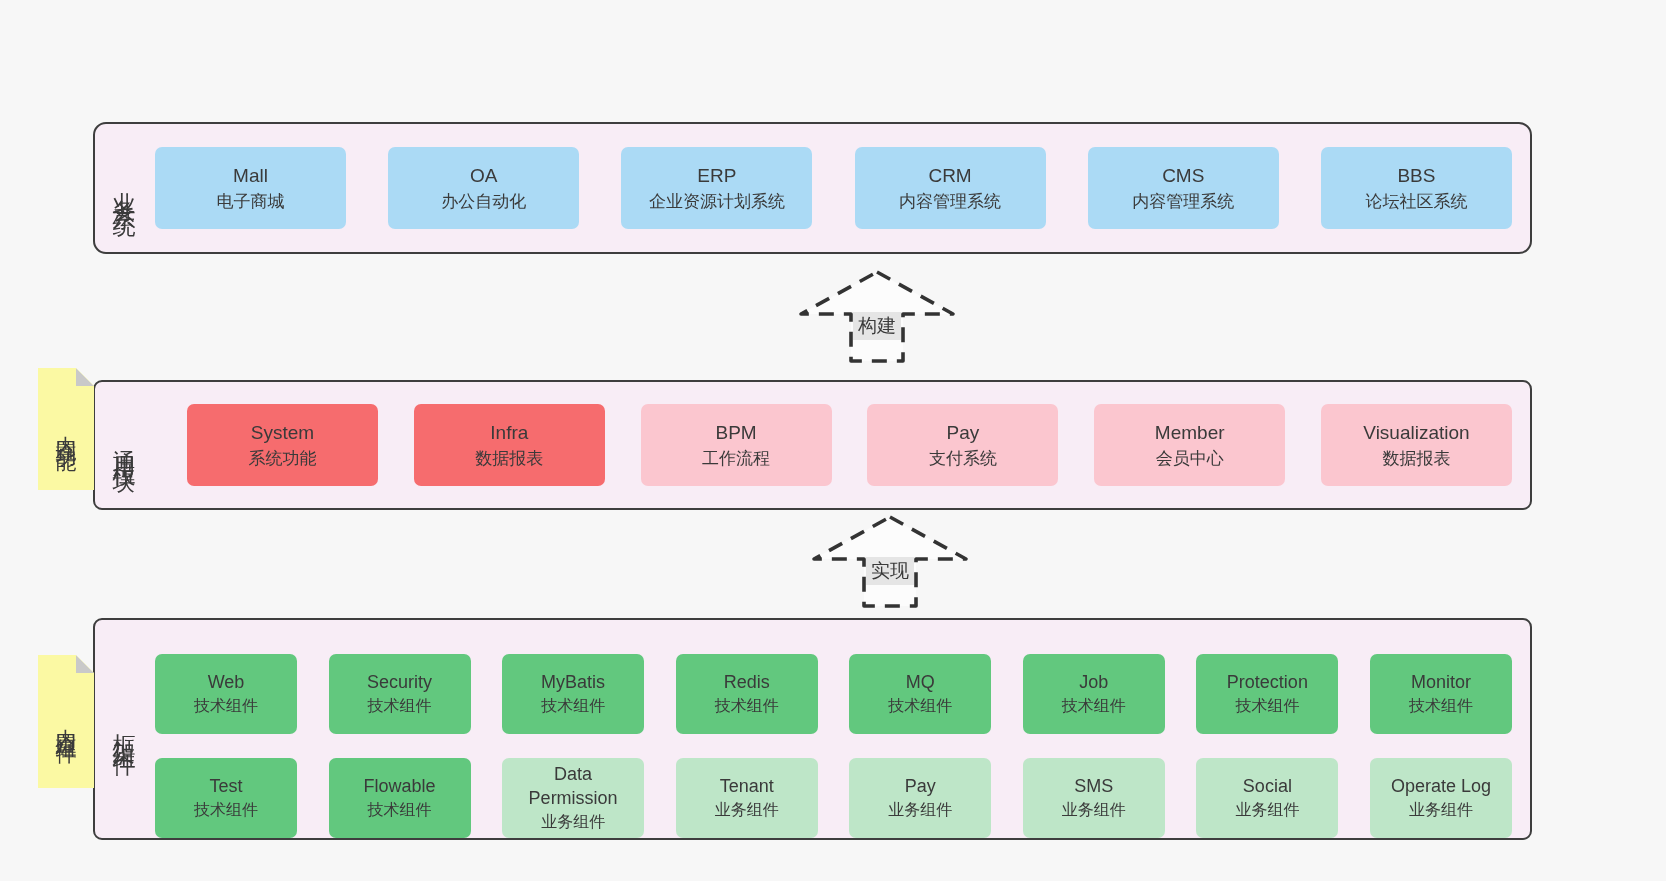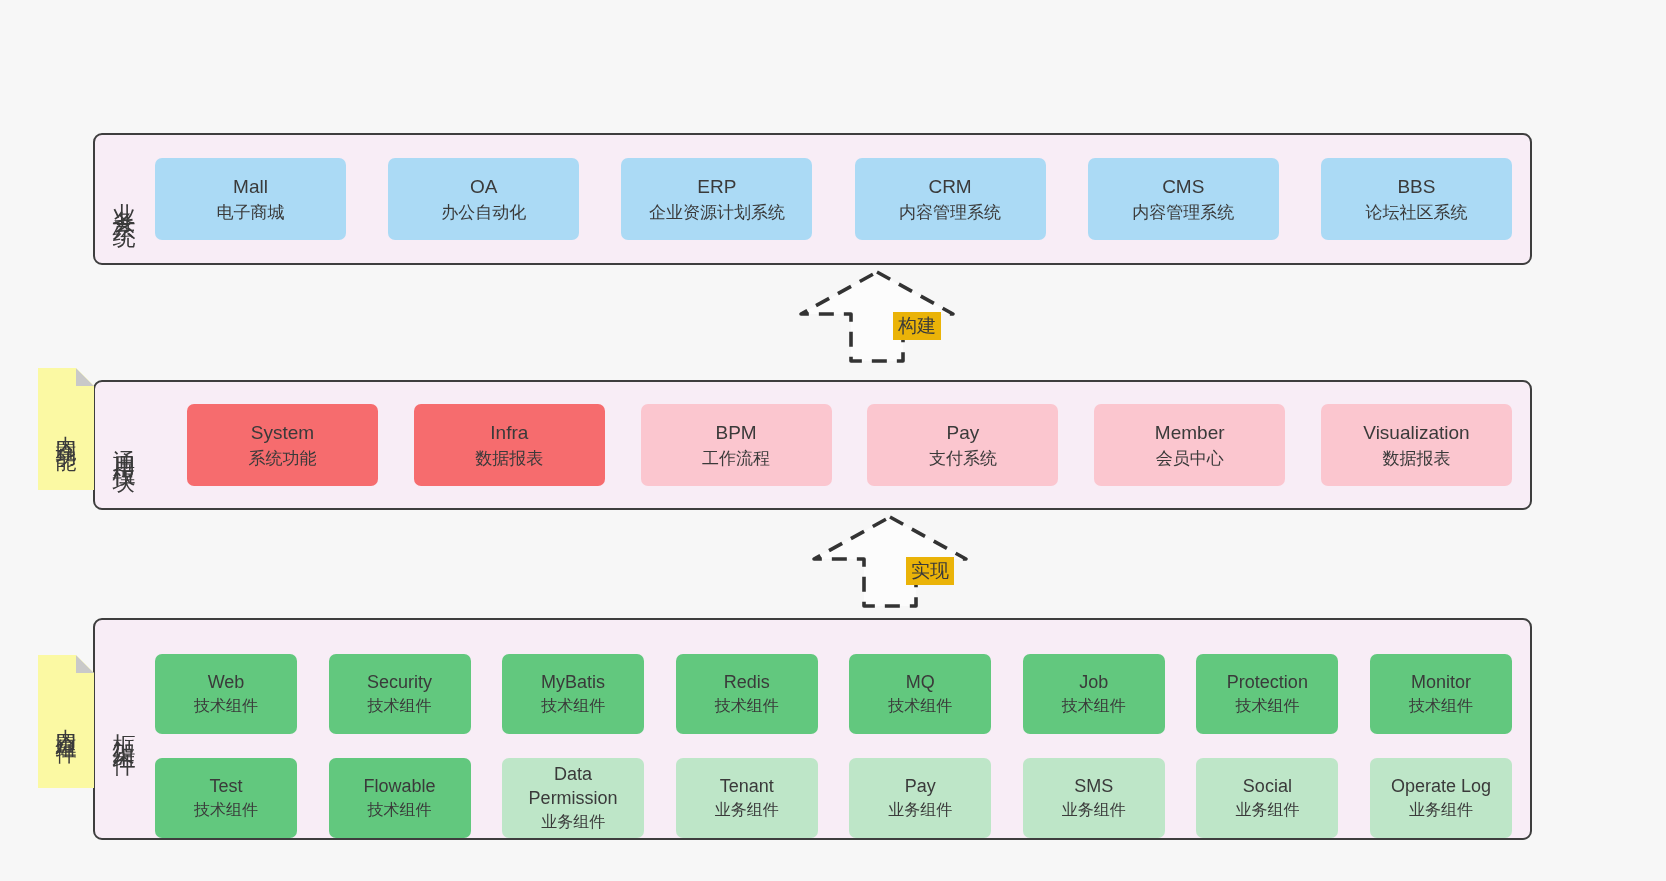--- a/index.html
+++ b/index.html
@@ -13,21 +13,21 @@
     color:var(--text,#3a3a3a);
   }
   .band{
     position:absolute;left:93px;width:1435px;
     background:var(--band-bg,#f8edf6);
     border:2px solid var(--band-border,#3e3e3e);
     border-radius:9px;
     display:flex;align-items:stretch;
     z-index:1;
   }
-  #band-business{top:133px;height:128px;}
+  #band-business{top:122px;height:128px;border-radius:13px;}
   #band-modules{top:380px;height:126px;gap:32px;}
   #band-components{top:618px;height:218px;}
   .band-label{
     width:60px;flex:0 0 60px;
     display:flex;align-items:center;justify-content:center;
     writing-mode:vertical-rl;text-orientation:upright;
     font-size:23px;letter-spacing:7px;color:var(--text,#3a3a3a);
   }
   .band-boxes{
     flex:1;display:flex;align-items:center;justify-content:space-between;
@@ -71,22 +71,22 @@
   .sticky-label{
     writing-mode:vertical-rl;text-orientation:upright;
     font-size:21px;letter-spacing:5px;color:var(--text,#3a3a3a);
   }
   .arrow{position:absolute;width:168px;height:98px;z-index:0;}
   #arrow-build{left:793px;top:267px;}
   #arrow-impl{left:806px;top:512px;}
   .arrow svg{display:block;width:100%;height:100%;}
   .arrow-label{
     position:absolute;left:50%;top:45px;transform:translateX(-50%);
-    background:#eab308;padding:1px 5px;
-    font-size:19px;color:var(--text,#3a3a3a);white-space:nowrap;margin-left:40px;
+    background:#e5e5e5;padding:1px 5px;
+    font-size:19px;color:var(--text,#3a3a3a);white-space:nowrap;
   }
 </style>
 </head>
 <body>
 
 <div id="stage">
 
   <div class="band" id="band-business">
     <div class="band-label">业务系统</div>
     <div class="band-boxes">

